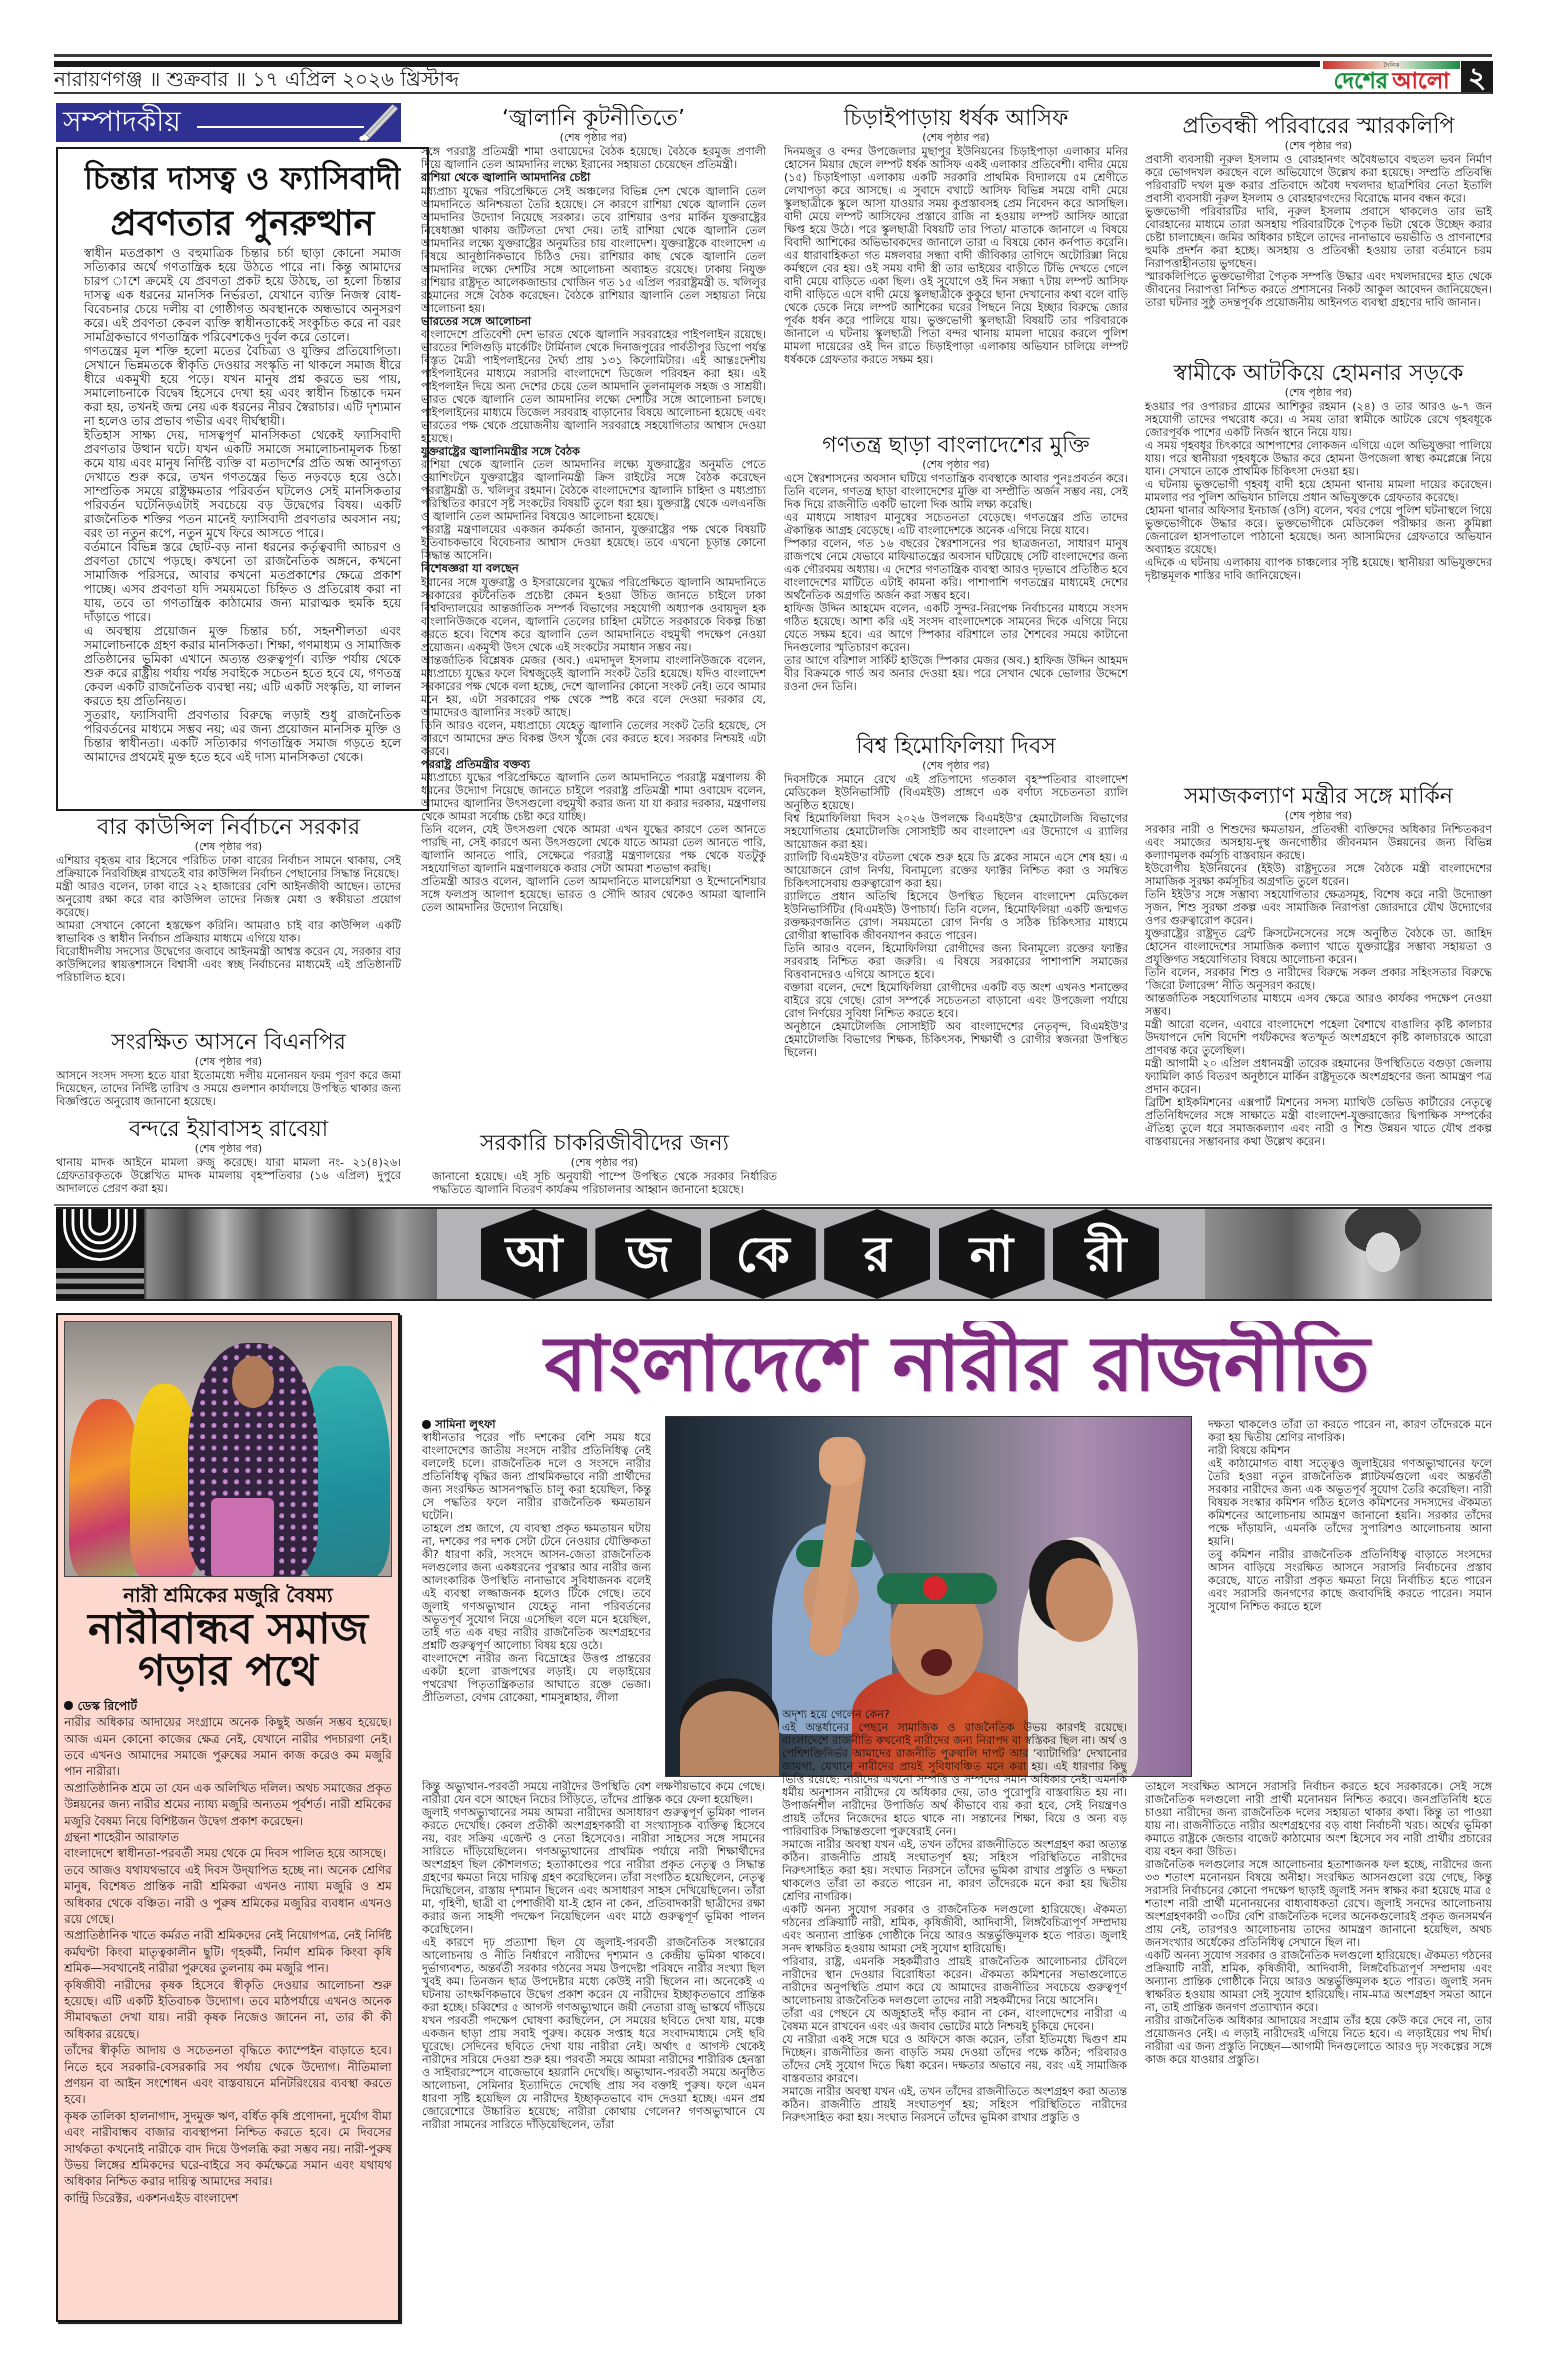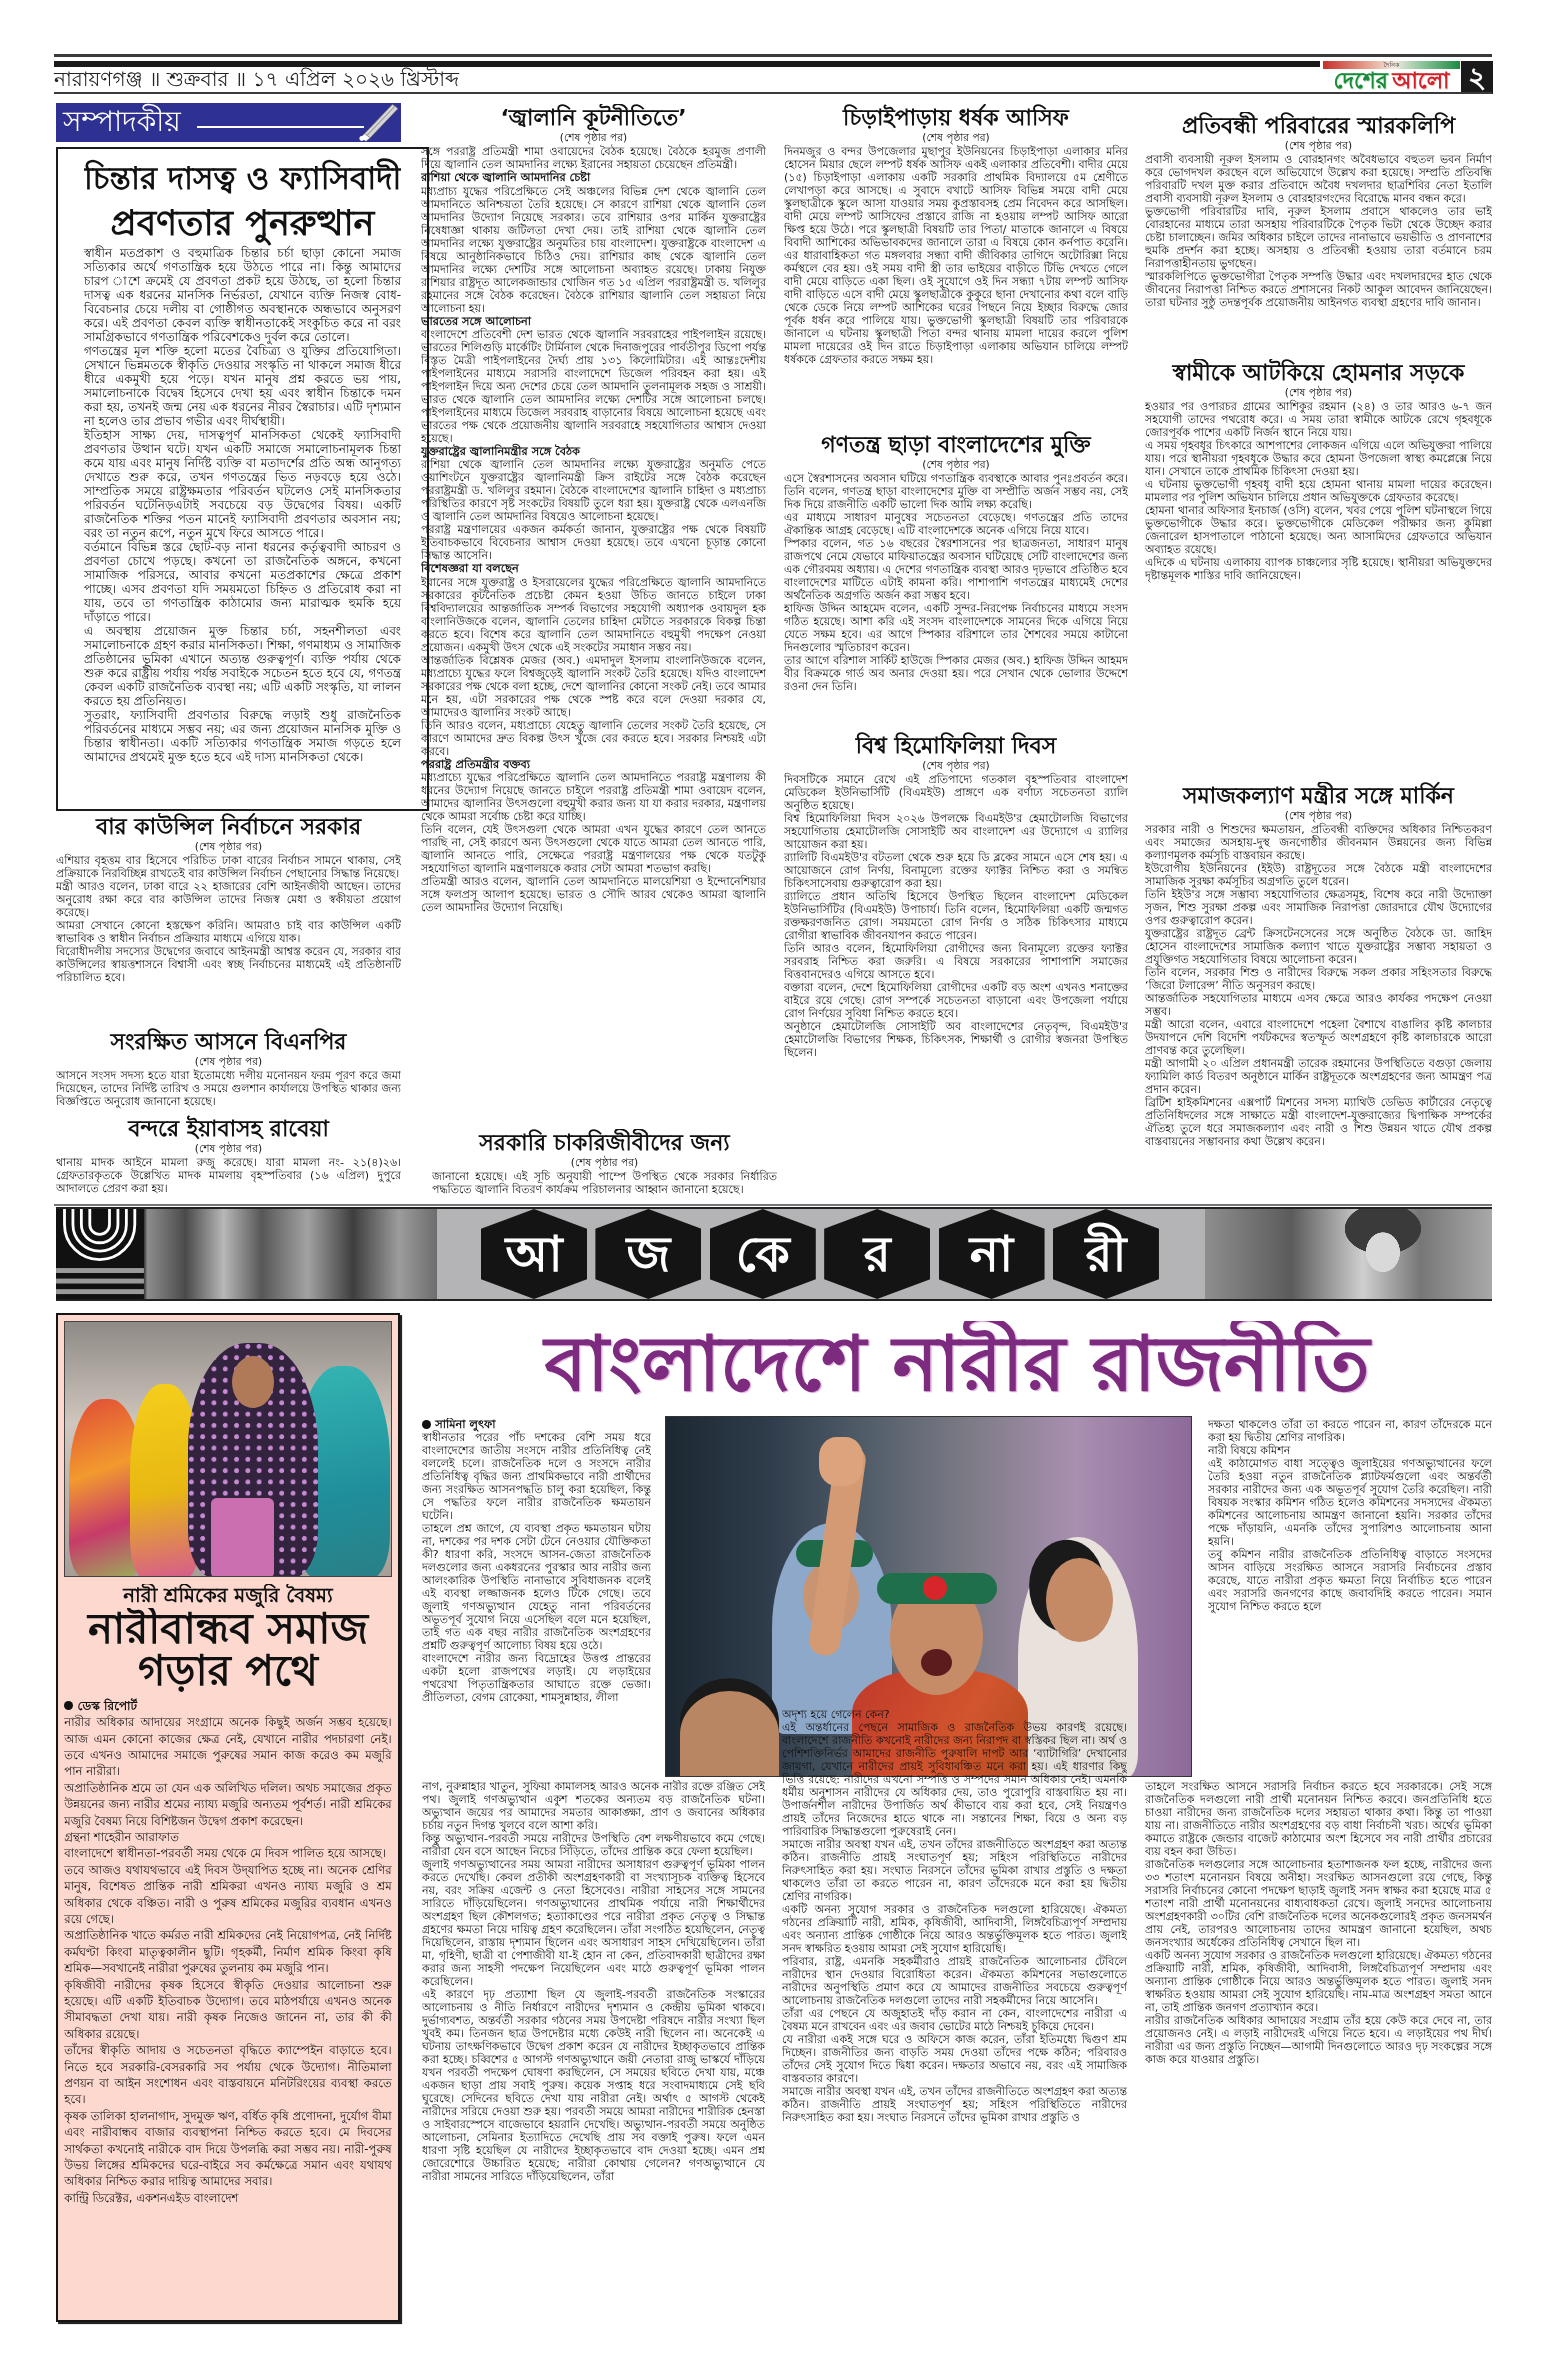--- a/index.html
+++ b/index.html
@@ -28,21 +28,21 @@
 .ed-band{position:absolute;left:56px;top:103px;width:345px;height:39px;background:var(--editorial-band);overflow:hidden}
 .ed-band .label{position:absolute;left:7px;top:4.2px;font-size:28px;line-height:29.6px;color:#fff;white-space:nowrap}
 .ed-band .line{position:absolute;left:141px;right:37px;top:23px;height:2.1px;background:#fff}
 .ed-band .pen{position:absolute;right:2.8px;top:0;width:46px;height:39px}
 .ed-box{position:absolute;left:56px;top:147px;width:373px;height:664px;border:2.1px solid #1c1c1c;padding:7px 26px;overflow:hidden}
 .ed-title{font-weight:bold;font-size:35px;line-height:45px;text-align:center;white-space:nowrap;overflow:hidden}
 .ed-body p.para{font-size:12px;line-height:14px;text-align:justify}
 
 
 .article{position:absolute;overflow:hidden}
-.article .title{font-weight:bold;font-size:22px;line-height:27px;text-align:center;white-space:nowrap;overflow:hidden}
+.article .title{font-weight:normal;font-size:22px;line-height:27px;text-align:center;white-space:nowrap;overflow:hidden}
 .article .cont{font-size:10.6px;line-height:12.7px;text-align:center;margin-bottom:1.4px}
 .article .body p.para{font-size:11px;line-height:13px;text-align:justify}
 .article .body h4.subhead{font-size:11.3px;line-height:13.4px;font-weight:bold}
 
 
 .banner{position:absolute;left:56px;top:1207px;width:1436px;height:94px;border-top:2.1px solid #222;border-bottom:2.1px solid #222;display:flex;overflow:hidden;background:#b4b4b6}
 .banner-left{position:relative;width:381px;height:100%;background:linear-gradient(90deg,#2b2b2b 0,#2b2b2b 23%,#8d8d8d 24%,#4a4a4a 34%,#b7b7b7 44%,#575757 54%,#a2a2a2 66%,#3e3e3e 78%,#9c9c9c 90%,#6d6d6d 100%)}
 .banner-left svg{position:absolute;left:0;top:0;width:88px;height:90px}
 .banner-center{width:768px;height:100%;display:flex;gap:8.4px;padding-left:44px;align-items:stretch}
 .hex{width:106px;height:100%;background:#141414;clip-path:polygon(50% 0,100% 22%,100% 78%,50% 100%,0 78%,0 22%);display:flex;align-items:center;justify-content:center;color:#fff;font-size:49px;font-weight:bold;line-height:1}
@@ -313,21 +313,20 @@
   <div>
       <p class="para">দক্ষতা থাকলেও তাঁরা তা করতে পারেন না, কারণ তাঁদেরকে মনে করা হয় দ্বিতীয় শ্রেণির নাগরিক।</p>
       <h4 class="subhead">নারী বিষয়ে কমিশন</h4>
       <p class="para">এই কাঠামোগত বাধা সত্ত্বেও জুলাইয়ের গণঅভ্যুত্থানের ফলে তৈরি হওয়া নতুন রাজনৈতিক প্ল্যাটফর্মগুলো এবং অন্তর্বর্তী সরকার নারীদের জন্য এক অভূতপূর্ব সুযোগ তৈরি করেছিল। নারী বিষয়ক সংস্কার কমিশন গঠিত হলেও কমিশনের সদস্যদের ঐকমত্য কমিশনের আলোচনায় আমন্ত্রণ জানানো হয়নি। সরকার তাঁদের পক্ষে দাঁড়ায়নি, এমনকি তাঁদের সুপারিশও আলোচনায় আনা হয়নি।</p>
       <p class="para">তবু কমিশন নারীর রাজনৈতিক প্রতিনিধিত্ব বাড়াতে সংসদের আসন বাড়িয়ে সংরক্ষিত আসনে সরাসরি নির্বাচনের প্রস্তাব করেছে, যাতে নারীরা প্রকৃত ক্ষমতা নিয়ে নির্বাচিত হতে পারেন এবং সরাসরি জনগণের কাছে জবাবদিহি করতে পারেন। সমান সুযোগ নিশ্চিত করতে হলে</p>
     </div>
 </div>
 
 <div class="wcol" style="left:422px;top:1780px;width:343px;height:540px">
   <div>
-      <p class="para">নাগ, নুরুন্নাহার খাতুন, সুফিয়া কামালসহ আরও অনেক নারীর রক্তে রঞ্জিত সেই পথ। জুলাই গণঅভ্যুত্থান একুশ শতকের অন্যতম বড় রাজনৈতিক ঘটনা। অভ্যুত্থান জয়ের পর আমাদের সমতার আকাঙ্ক্ষা, প্রাণ ও জবানের অধিকার চর্চায় নতুন দিগন্ত খুলবে বলে আশা করি।</p>
       <p class="para">কিন্তু অভ্যুত্থান-পরবর্তী সময়ে নারীদের উপস্থিতি বেশ লক্ষণীয়ভাবে কমে গেছে। নারীরা যেন বসে আছেন নিচের সিঁড়িতে, তাঁদের প্রান্তিক করে ফেলা হয়েছিল।</p>
       <p class="para">জুলাই গণঅভ্যুত্থানের সময় আমরা নারীদের অসাধারণ গুরুত্বপূর্ণ ভূমিকা পালন করতে দেখেছি। কেবল প্রতীকী অংশগ্রহণকারী বা সংখ্যাসূচক ব্যক্তিত্ব হিসেবে নয়, বরং সক্রিয় এজেন্ট ও নেতা হিসেবেও। নারীরা সাহসের সঙ্গে সামনের সারিতে দাঁড়িয়েছিলেন। গণঅভ্যুত্থানের প্রাথমিক পর্যায়ে নারী শিক্ষার্থীদের অংশগ্রহণ ছিল কৌশলগত; হত্যাকাণ্ডের পরে নারীরা প্রকৃত নেতৃত্ব ও সিদ্ধান্ত গ্রহণের ক্ষমতা নিয়ে দায়িত্ব গ্রহণ করেছিলেন। তাঁরা সংগঠিত হয়েছিলেন, নেতৃত্ব দিয়েছিলেন, রাস্তায় দৃশ্যমান ছিলেন এবং অসাধারণ সাহস দেখিয়েছিলেন। তাঁরা মা, গৃহিণী, ছাত্রী বা পেশাজীবী যা-ই হোন না কেন, প্রতিবাদকারী ছাত্রীদের রক্ষা করার জন্য সাহসী পদক্ষেপ নিয়েছিলেন এবং মাঠে গুরুত্বপূর্ণ ভূমিকা পালন করেছিলেন।</p>
       <p class="para">এই কারণে দৃঢ় প্রত্যাশা ছিল যে জুলাই-পরবর্তী রাজনৈতিক সংস্কারের আলোচনায় ও নীতি নির্ধারণে নারীদের দৃশ্যমান ও কেন্দ্রীয় ভূমিকা থাকবে। দুর্ভাগ্যবশত, অন্তর্বর্তী সরকার গঠনের সময় উপদেষ্টা পরিষদে নারীর সংখ্যা ছিল খুবই কম। তিনজন ছাত্র উপদেষ্টার মধ্যে কেউই নারী ছিলেন না। অনেকেই এ ঘটনায় তাৎক্ষণিকভাবে উদ্বেগ প্রকাশ করেন যে নারীদের ইচ্ছাকৃতভাবে প্রান্তিক করা হচ্ছে। চব্বিশের ৫ আগস্ট গণঅভ্যুত্থানে জয়ী নেতারা রাজু ভাস্কর্যে দাঁড়িয়ে যখন পরবর্তী পদক্ষেপ ঘোষণা করছিলেন, সে সময়ের ছবিতে দেখা যায়, মঞ্চে একজন ছাড়া প্রায় সবাই পুরুষ। কয়েক সপ্তাহ ধরে সংবাদমাধ্যমে সেই ছবি ঘুরেছে। সেদিনের ছবিতে দেখা যায় নারীরা নেই। অর্থাৎ ৫ আগস্ট থেকেই নারীদের সরিয়ে দেওয়া শুরু হয়। পরবর্তী সময়ে আমরা নারীদের শারীরিক হেনস্তা ও সাইবারস্পেসে বাজেভাবে হয়রানি দেখেছি। অভ্যুত্থান-পরবর্তী সময়ে অনুষ্ঠিত আলোচনা, সেমিনার ইত্যাদিতে দেখেছি প্রায় সব বক্তাই পুরুষ। ফলে এমন ধারণা সৃষ্টি হয়েছিল যে নারীদের ইচ্ছাকৃতভাবে বাদ দেওয়া হচ্ছে। এমন প্রশ্ন জোরেশোরে উচ্চারিত হয়েছে; নারীরা কোথায় গেলেন? গণঅভ্যুত্থানে যে নারীরা সামনের সারিতে দাঁড়িয়েছিলেন, তাঁরা</p>
     </div>
 </div>
 <div class="wcol" style="left:782px;top:1708px;width:345px;height:540px">
   <div>
       <p class="para">অদৃশ্য হয়ে গেলেন কেন?</p>
       <p class="para">এই অন্তর্ধানের পেছনে সামাজিক ও রাজনৈতিক উভয় কারণই রয়েছে। বাংলাদেশে রাজনীতি কখনোই নারীদের জন্য নিরাপদ বা স্বস্তিকর ছিল না। অর্থ ও পেশিশক্তিনির্ভর আমাদের রাজনীতি পুরুষালি দাপট আর ‘ব্যাটাগিরি’ দেখানোর জায়গা, যেখানে নারীদের প্রায়ই সুবিধাবঞ্চিত মনে করা হয়। এই ধারণার কিছু ভিত্তি রয়েছে: নারীদের এখনো সম্পত্তি ও সম্পদের সমান অধিকার নেই। এমনকি ধর্মীয় অনুশাসন নারীদের যে অধিকার দেয়, তাও পুরোপুরি বাস্তবায়িত হয় না। উপার্জনশীল নারীদের উপার্জিত অর্থ কীভাবে ব্যয় করা হবে, সেই নিয়ন্ত্রণও প্রায়ই তাঁদের নিজেদের হাতে থাকে না। সন্তানের শিক্ষা, বিয়ে ও অন্য বড় পারিবারিক সিদ্ধান্তগুলো পুরুষেরাই নেন।</p>
       <p class="para">সমাজে নারীর অবস্থা যখন এই, তখন তাঁদের রাজনীতিতে অংশগ্রহণ করা অত্যন্ত কঠিন। রাজনীতি প্রায়ই সংঘাতপূর্ণ হয়; সহিংস পরিস্থিতিতে নারীদের নিরুৎসাহিত করা হয়। সংঘাত নিরসনে তাঁদের ভূমিকা রাখার প্রস্তুতি ও দক্ষতা থাকলেও তাঁরা তা করতে পারেন না, কারণ তাঁদেরকে মনে করা হয় দ্বিতীয় শ্রেণির নাগরিক।</p>

